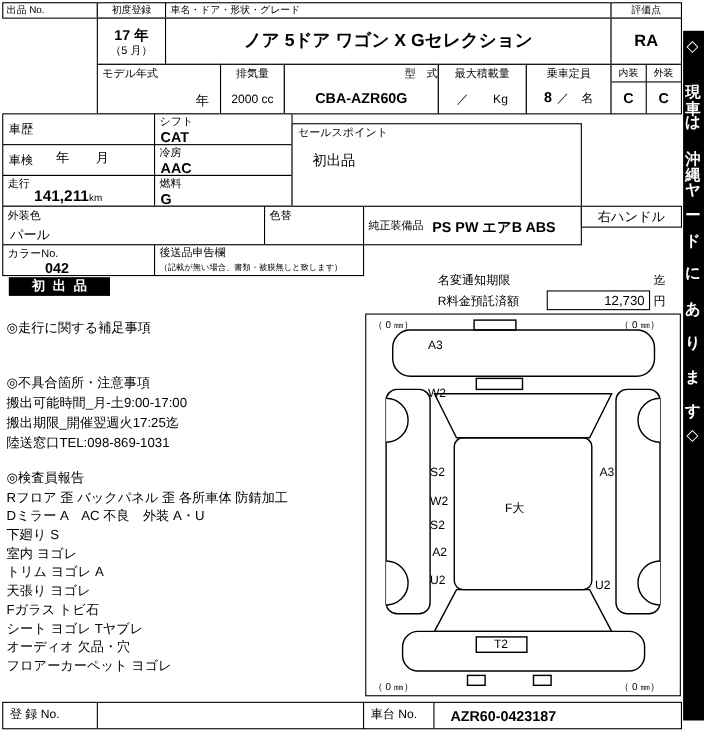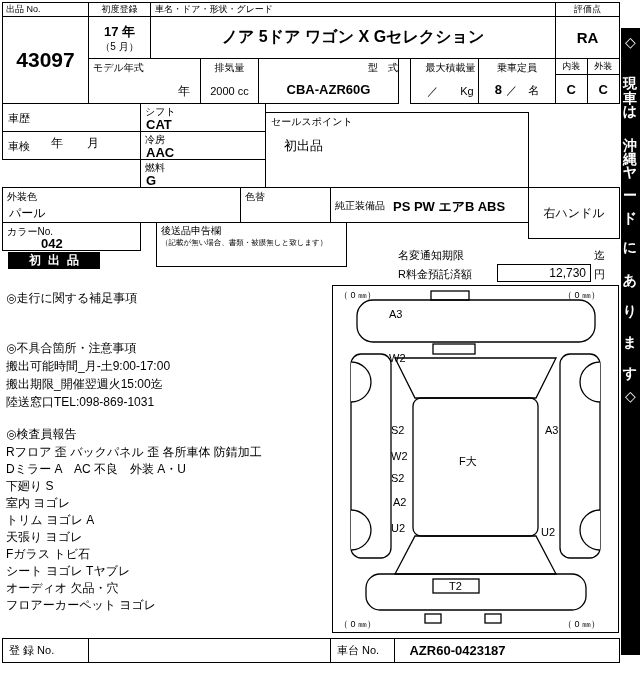--- a/index.html
+++ b/index.html
@@ -33,41 +33,40 @@
 </head>
 <body>
 
 <div id="sheet">
 
   <div class="cell f9" style="left:2px;top:2px;width:87px;height:15px;padding:2px 3px">出品 No.</div>
   <div class="cell f9 ctr" style="left:88px;top:2px;width:63px;height:15px">初度登録</div>
   <div class="cell f9" style="left:150px;top:2px;width:406px;height:15px;padding:2px 4px">車名・ドア・形状・グレード</div>
   <div class="cell f9 ctr" style="left:555px;top:2px;width:65px;height:15px">評価点</div>
 
-  <div class="cell ctr b" style="left:2px;top:16px;width:87px;height:88px;font-size:21px">43097</div>
   <div class="cell col" style="left:88px;top:16px;width:63px;height:43px">
     <span class="b" style="font-size:13px">17 年</span>
     <span class="f10">（5 月）</span>
   </div>
   <div class="cell ctr b" style="left:150px;top:16px;width:406px;height:43px;font-size:16px">ノア 5ドア ワゴン X Gセレクション</div>
   <div class="cell ctr" style="left:555px;top:16px;width:65px;height:43px;font-size:15px;font-weight:600">RA</div>
 
   <div class="cell" style="left:88px;top:58px;width:113px;height:46px">
     <span class="abs f10" style="left:4px;top:3px">モデル年式</span>
     <span class="abs f12" style="right:10px;bottom:5px">年</span>
   </div>
   <div class="cell" style="left:200px;top:58px;width:59px;height:46px">
     <span class="abs f10" style="left:0;right:0;top:3px;text-align:center">排気量</span>
     <span class="abs f11" style="left:0;right:0;bottom:5px;text-align:center">2000 cc</span>
   </div>
   <div class="cell" style="left:258px;top:58px;width:141px;height:46px">
     <span class="abs f10" style="left:0;right:0;top:3px;text-align:right">型　式</span>
     <span class="abs b" style="left:0;right:0;bottom:6px;text-align:center;font-size:13px">CBA-AZR60G</span>
   </div>
-  <div class="cell" style="left:410px;top:58px;width:81px;height:46px">
+  <div class="cell" style="left:398px;top:58px;width:81px;height:46px">
     <span class="abs f10" style="left:0;right:0;top:3px;text-align:center">最大積載量</span>
     <span class="abs f11" style="left:0;right:0;bottom:5px;text-align:center">／　　Kg</span>
   </div>
   <div class="cell" style="left:478px;top:58px;width:78px;height:46px">
     <span class="abs f10" style="left:0;right:0;top:3px;text-align:center">乗車定員</span>
     <span class="abs" style="left:0;right:0;bottom:5px;text-align:center">
       <span class="b" style="font-size:13px">8</span>
       <span class="f11">／　名</span>
     </span>
   </div>
@@ -88,60 +87,66 @@
     <span class="abs b" style="left:5px;top:13px;font-size:13px">CAT</span>
   </div>
   <div class="cell" style="left:2px;top:131px;width:139px;height:29px">
     <span class="abs f11" style="left:5px;top:8px">車検</span>
     <span class="abs f12" style="left:48px;top:4px">年　　月</span>
   </div>
   <div class="cell" style="left:140px;top:131px;width:126px;height:29px">
     <span class="abs f10" style="left:4px;top:2px">冷房</span>
     <span class="abs b" style="left:5px;top:13px;font-size:13px">AAC</span>
   </div>
+  <div class="cell" style="left:2px;top:159px;width:139px;height:29px">
+    <span class="abs f10" style="left:4px;top:2px">走行</span>
+    <span class="abs" style="left:28px;top:10px">
+      <span class="b" style="font-size:14px">141,211</span><span class="f9">km</span>
+    </span>
+  </div>
   <div class="cell" style="left:140px;top:159px;width:126px;height:29px">
     <span class="abs f10" style="left:4px;top:2px">燃料</span>
     <span class="abs b" style="left:5px;top:13px;font-size:13px">G</span>
   </div>
   <div class="cell" style="left:2px;top:187px;width:239px;height:36px">
     <span class="abs f10" style="left:4px;top:3px">外装色</span>
     <span class="abs f12" style="left:6px;top:18px">パール</span>
   </div>
   <div class="cell" style="left:240px;top:187px;width:91px;height:36px">
     <span class="abs f10" style="left:4px;top:3px">色替</span>
   </div>
   <div class="cell" style="left:330px;top:187px;width:199px;height:36px">
     <span class="abs f10" style="left:4px;top:12px">純正装備品</span>
     <span class="abs b" style="left:62px;top:10px;font-size:13px">PS PW エアB ABS</span>
   </div>
-  <div class="cell ctr f12" style="left:528px;top:187px;width:92px;height:52px">右ハンドル</div>
+  <div class="cell ctr f12" style="left:528px;top:187px;width:92px;height:20px">右ハンドル</div>
   <div class="cell" style="left:2px;top:222px;width:139px;height:29px">
     <span class="abs f10" style="left:4px;top:3px">カラーNo.</span>
     <span class="abs b" style="left:38px;top:13px;font-size:13px">042</span>
   </div>
-  <div class="cell" style="left:156px;top:222px;width:191px;height:45px">
+  <div class="cell" style="left:140px;top:222px;width:191px;height:29px">
     <span class="abs f10" style="left:4px;top:2px">後送品申告欄</span>
     <span class="abs" style="left:4px;top:15px;font-size:7.5px">（記載が無い場合、書類・被膜無しと致します）</span>
   </div>
   <div class="cell" style="left:265px;top:112px;width:264px;height:76px">
     <span class="abs f10" style="left:5px;top:3px">セールスポイント</span>
     <span class="abs" style="left:18px;top:24px;font-size:13px">初出品</span>
   </div>
 
   <div class="badge" style="left:8px;top:252px;width:92px;height:17px">初出品</div>
   <span class="abs f11" style="left:398px;top:249px">名変通知期限</span>
   <span class="abs f11" style="left:594px;top:249px">迄</span>
   <span class="abs f11" style="left:398px;top:268px">R料金預託済額</span>
   <div class="cell" style="left:497px;top:264px;width:94px;height:18px;text-align:right;padding-right:4px;line-height:16px;font-size:12px;font-weight:400">12,730</div>
   <span class="abs f11" style="left:594px;top:268px">円</span>
 
   <div class="note" style="left:6px;top:290px">◎走行に関する補足事項</div>
   <div class="note" style="left:6px;top:340px">◎不具合箇所・注意事項</div>
   <div class="note" style="left:6px;top:358px">搬出可能時間_月-土9:00-17:00</div>
-  <div class="note" style="left:6px;top:376px">搬出期限_開催翌週火15:00迄</div>
+  <div class="note" style="left:6px;top:376px">搬出期限_開催翌週火17:25迄</div>
   <div class="note" style="left:6px;top:394px">陸送窓口TEL:098-869-1031</div>
   <div class="note" style="left:6px;top:426px">◎検査員報告</div>
   <div class="note" style="left:6px;top:444px">Rフロア 歪 バックパネル 歪 各所車体 防錆加工</div>
   <div class="note" style="left:6px;top:461px">Dミラー A　AC 不良　外装 A・U</div>
   <div class="note" style="left:6px;top:478px">下廻り S</div>
   <div class="note" style="left:6px;top:495px">室内 ヨゴレ</div>
   <div class="note" style="left:6px;top:512px">トリム ヨゴレ A</div>
   <div class="note" style="left:6px;top:529px">天張り ヨゴレ</div>
   <div class="note" style="left:6px;top:546px">Fガラス トビ石</div>
   <div class="note" style="left:6px;top:563px">シート ヨゴレ Tヤブレ</div>

